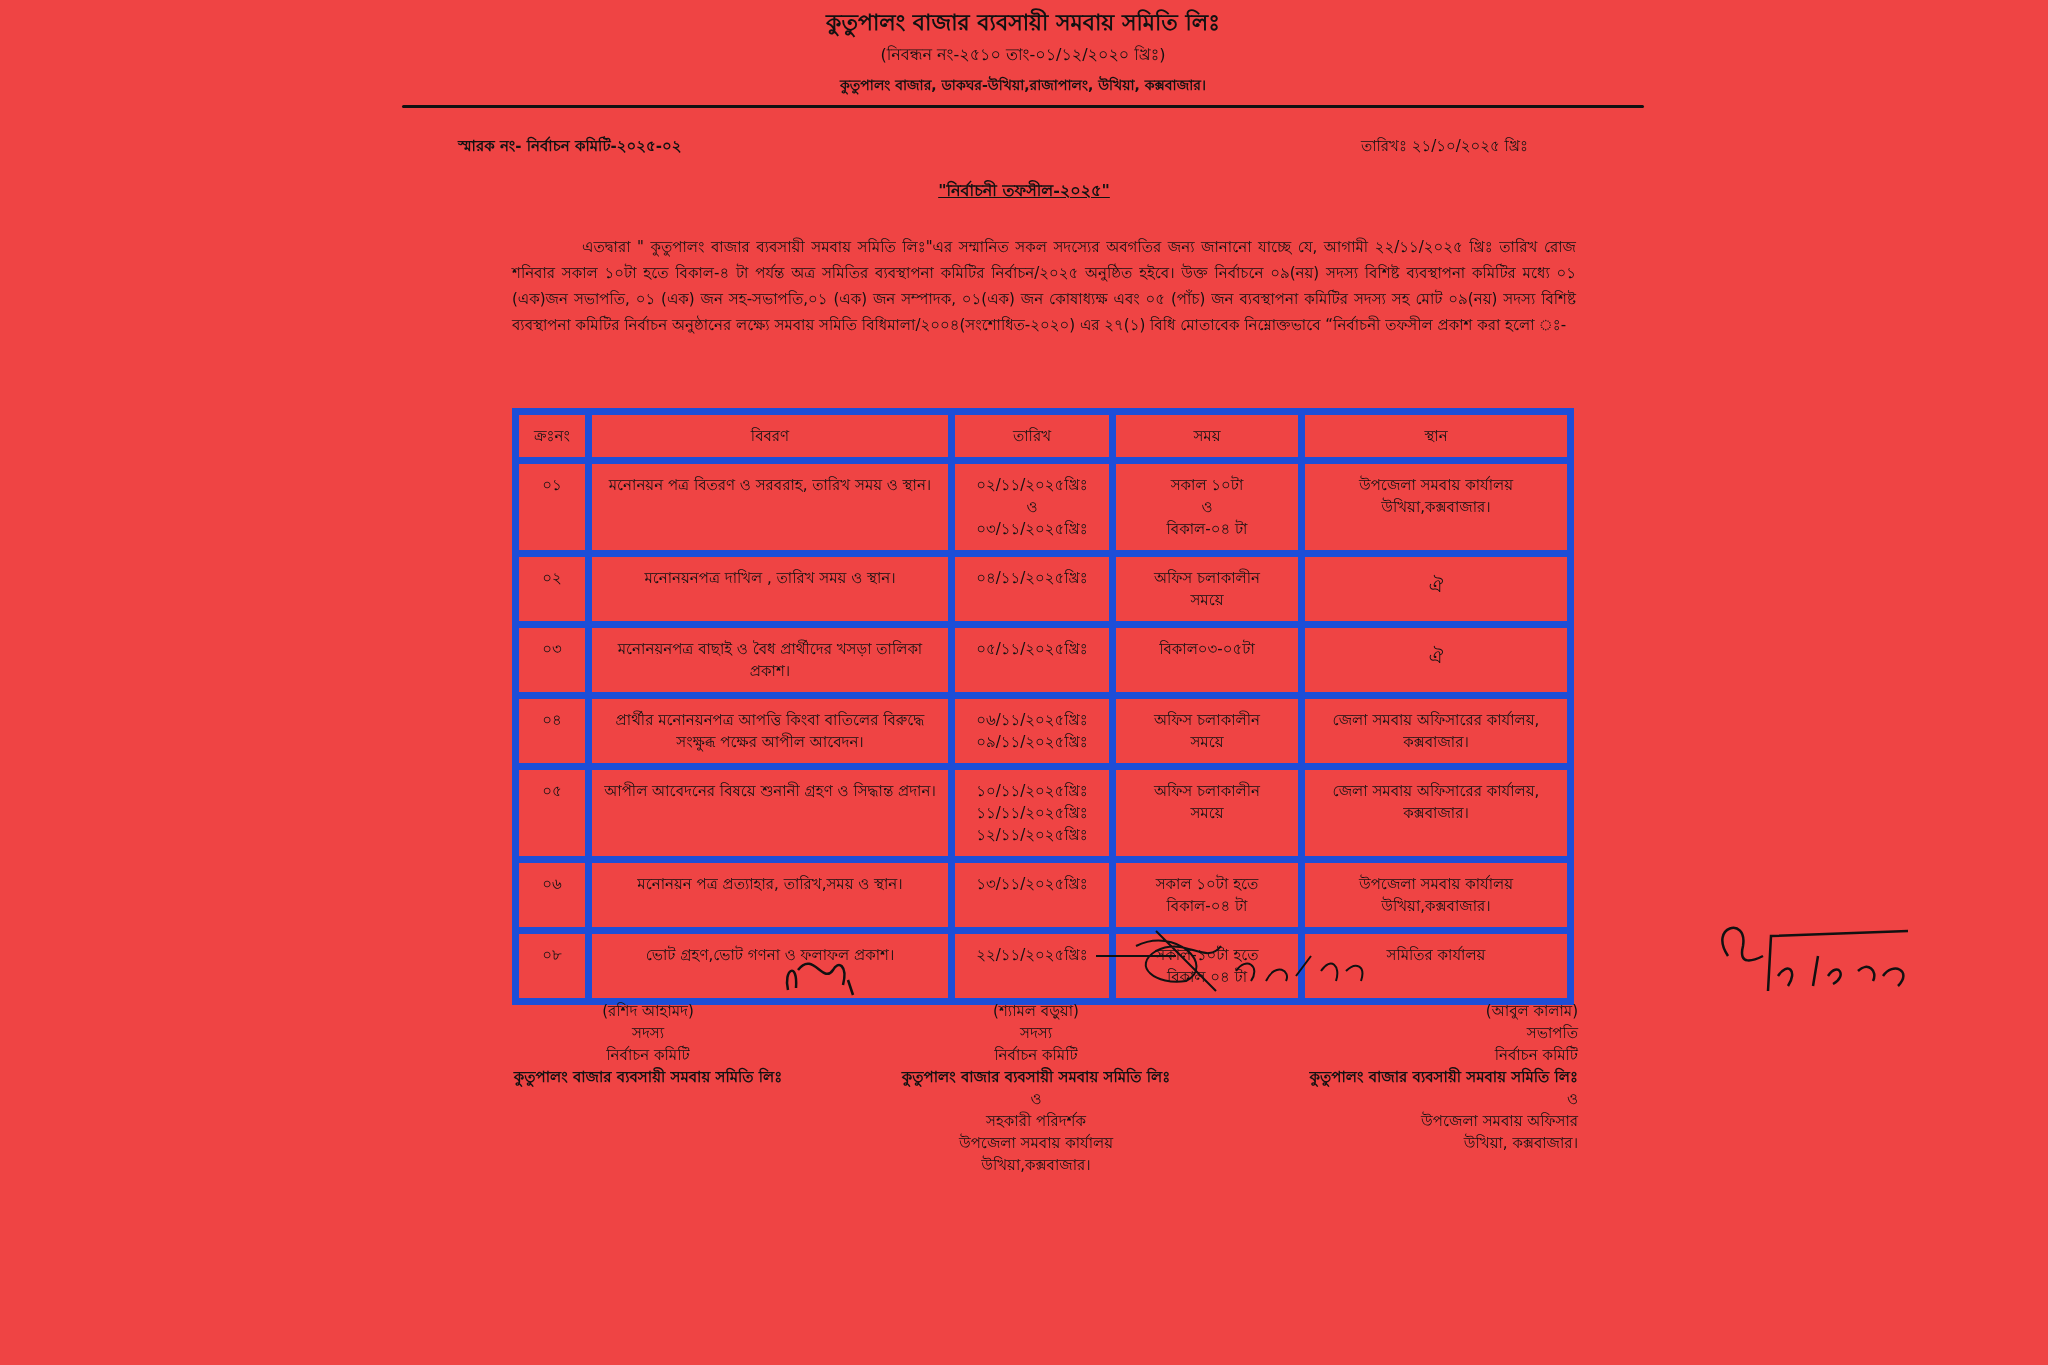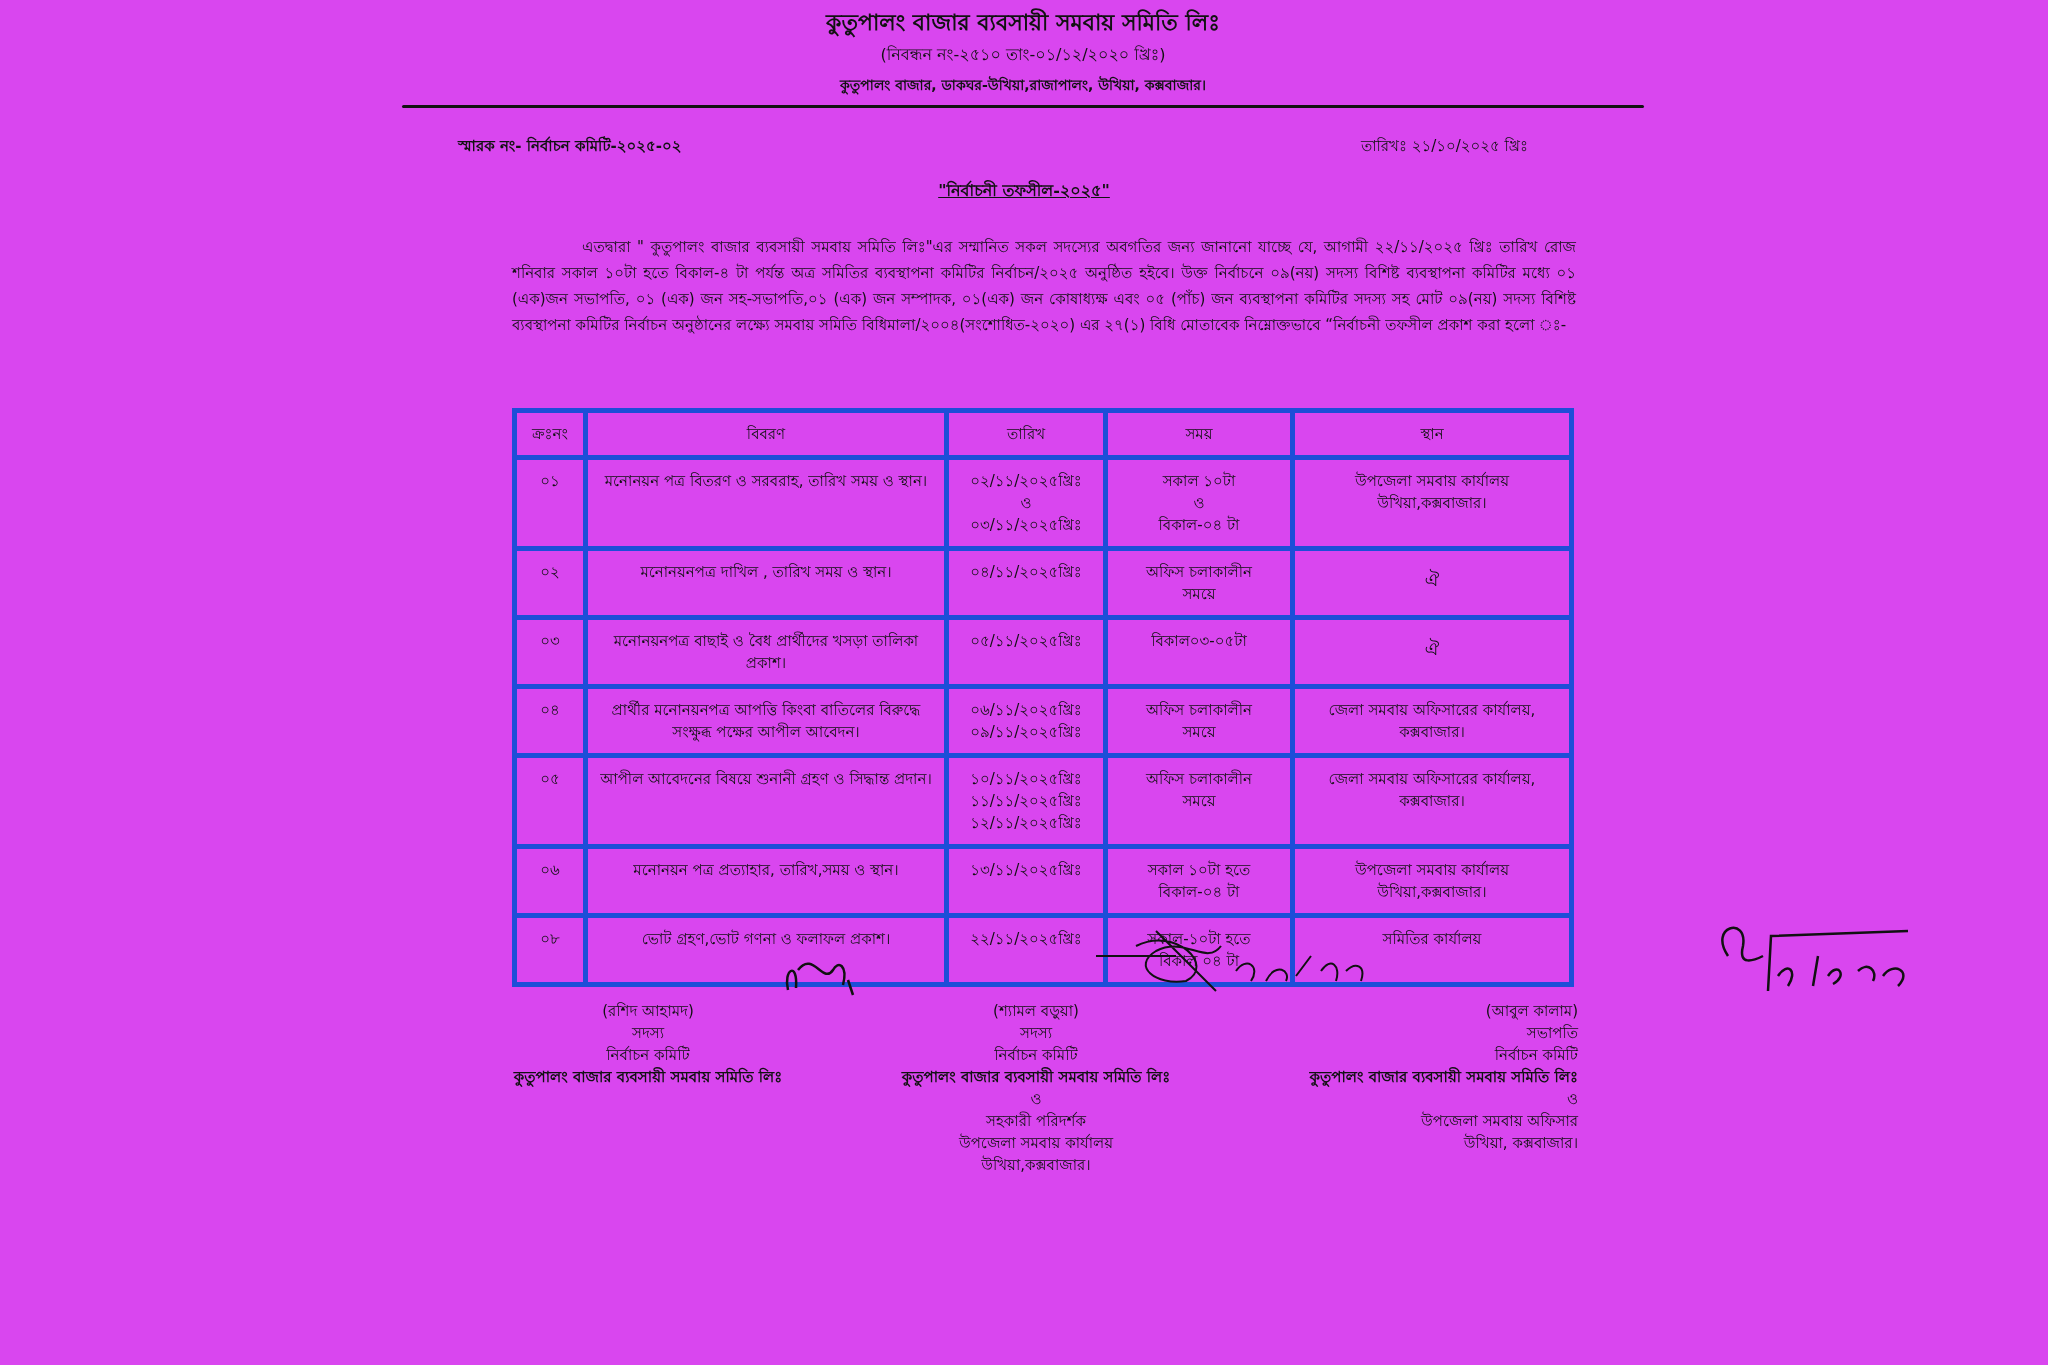--- a/index.html
+++ b/index.html
@@ -12,21 +12,21 @@
     height: 1365px;
     position: relative;
     overflow: hidden;
     font-family: "DejaVu Sans", "Liberation Sans", sans-serif;
     color: #111111;
   }
   .page {
     position: absolute;
     left: 0; top: 0;
     width: 2048px; height: 1365px;
-    background: #d946ef;
+    background: #ef4444;
   }
   .letterhead {
     position: absolute;
     left: 402px; top: 6px;
     width: 1242px;
     text-align: center;
   }
   .lh-title { font-size: 22px; font-weight: bold; line-height: 34px; }
   .lh-reg   { font-size: 16px; line-height: 30px; text-align: center; }
   .lh-addr  { font-size: 14px; font-weight: bold; line-height: 30px; }
@@ -67,21 +67,21 @@
     text-indent: 70px;
   }
   table.schedule {
     position: absolute;
     left: 512px; top: 408px;
     width: 1062px;
     border-collapse: collapse;
     font-size: 15px;
   }
   table.schedule th, table.schedule td {
-    border: 5px solid #1d4ed8;
+    border: 7px solid #1d4ed8;
     padding: 10px 8px;
     vertical-align: top;
     line-height: 22px;
   }
   table.schedule th {
     font-weight: normal;
     text-align: center;
     height: 22px;
   }
   .c-no { width: 50px; text-align: center; }

